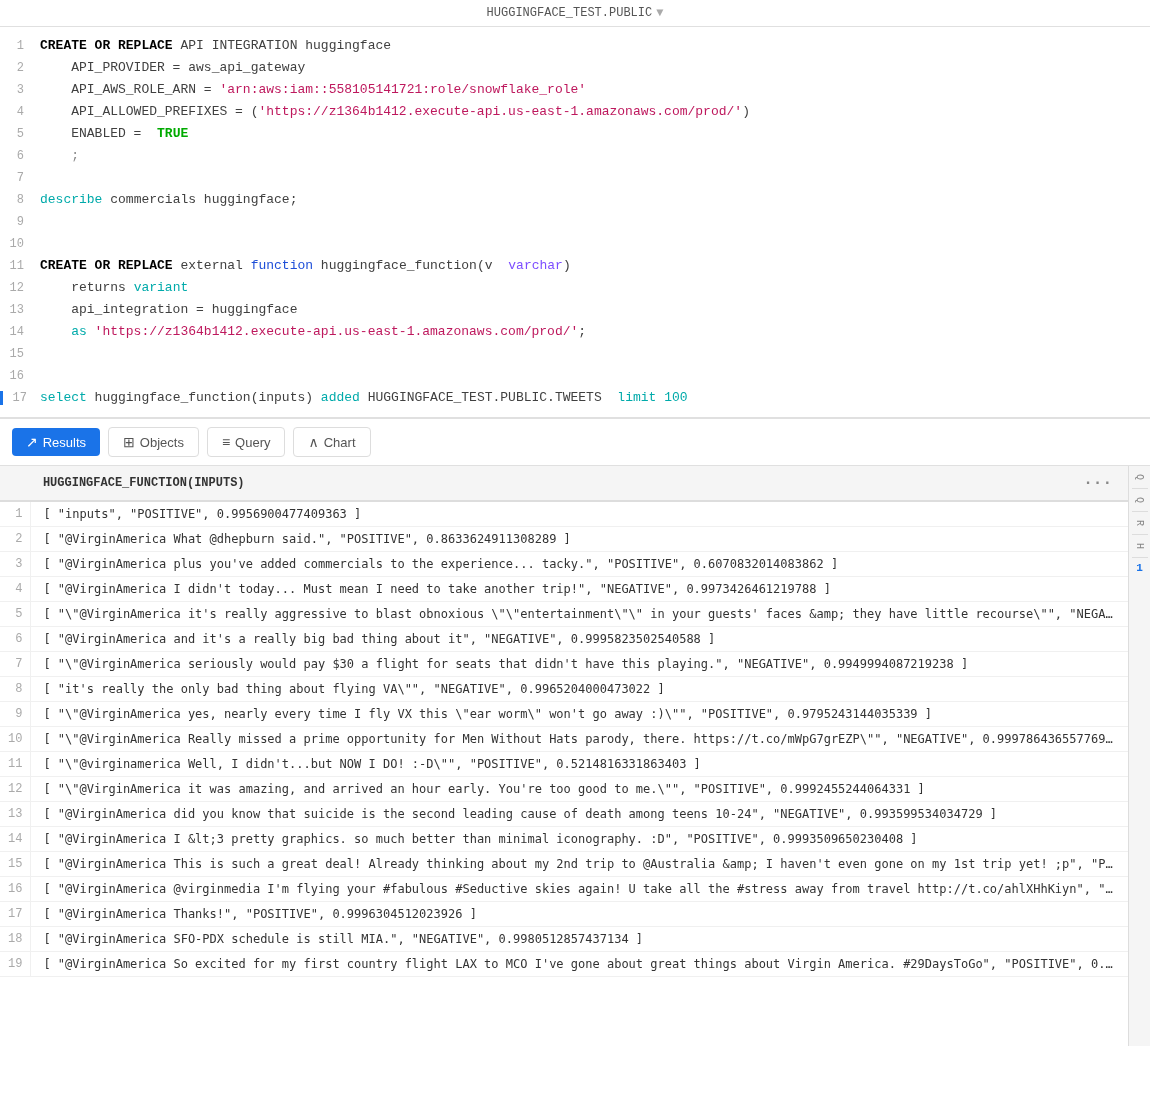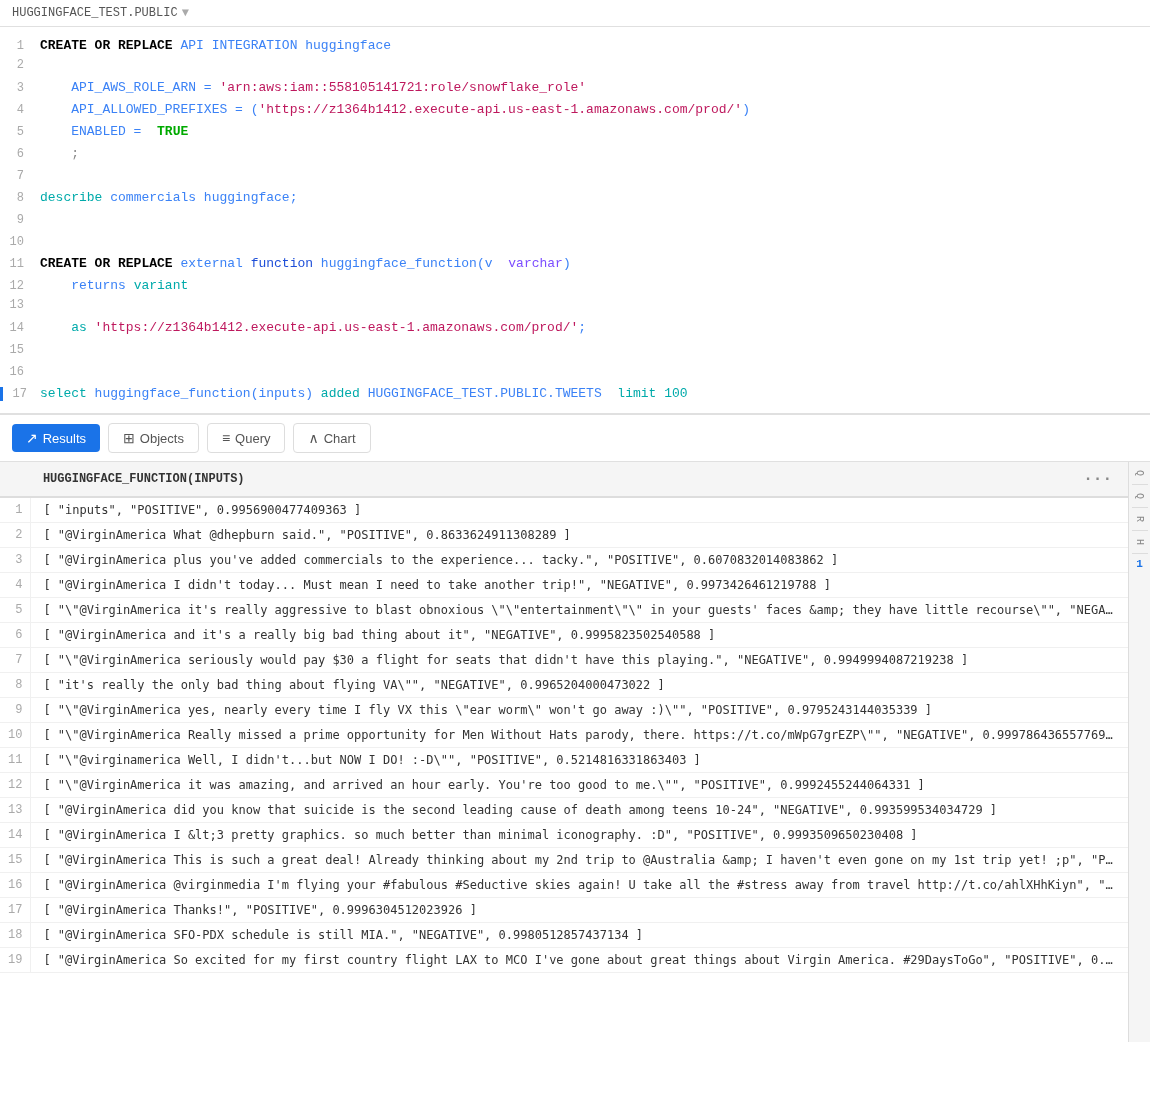--- a/index.html
+++ b/index.html
@@ -13,20 +13,21 @@
     
     .breadcrumb-bar {
       padding: 6px 12px;
       background: #fff;
       border-bottom: 1px solid #e0e0e0;
       display: flex;
       align-items: center;
       gap: 4px;
       font-size: 12px;
       color: #555;
+      justify-content: center;
     }
     .breadcrumb-arrow {
       color: #aaa;
     }
 
     
     .code-editor {
       background: #fff;
       padding: 8px 0;
       min-height: 370px;
@@ -57,21 +58,21 @@
       white-space: pre;
       font-size: 13px;
       line-height: 20px;
     }
     .kw-blue { color: #000000; font-weight: bold; }
     .kw-cyan { color: #00aaaa; }
     .kw-teal { color: #1d4ed8; }
     .kw-string { color: #be185d; }
     .kw-purple { color: #7c4dff; margin-left: 8px; }
     .kw-gray { color: #888; }
-    .kw-white { color: #3b82f6; }
+    .kw-white { color: #404040; }
     .kw-bold { font-weight: bold; }
     .kw-true { color: #00aa00; font-weight: bold; }
 
     
     .tabs-bar {
       display: flex;
       align-items: center;
       padding: 8px 12px;
       background: #fff;
       border-bottom: 1px solid #e0e0e0;
@@ -203,20 +204,21 @@
   <span class="breadcrumb-arrow">▼</span>
 </div>
 
 <div class="code-editor" id="code-editor">
 <div class="code-line">
       <div class="line-number">1</div>
       <div class="code-content"><span class="kw-blue kw-bold">CREATE OR REPLACE</span><span class="kw-white"> API INTEGRATION huggingface</span></div>
     </div>
     <div class="code-line">
       <div class="line-number">2</div>
+      <div class="code-content"><span class="kw-white">    API_PROVIDER = aws_api_gateway</span></div>
     </div>
     <div class="code-line">
       <div class="line-number">3</div>
       <div class="code-content"><span class="kw-white">    API_AWS_ROLE_ARN = </span><span class="kw-string">'arn:aws:iam::558105141721:role/snowflake_role'</span></div>
     </div>
     <div class="code-line">
       <div class="line-number">4</div>
       <div class="code-content"><span class="kw-white">    API_ALLOWED_PREFIXES = (</span><span class="kw-string">'https://z1364b1412.execute-api.us-east-1.amazonaws.com/prod/'</span><span class="kw-white">)</span></div>
     </div>
     <div class="code-line">
@@ -246,20 +248,21 @@
     <div class="code-line">
       <div class="line-number">11</div>
       <div class="code-content"><span class="kw-blue kw-bold">CREATE OR REPLACE</span><span class="kw-white"> external </span><span class="kw-teal">function</span><span class="kw-white"> huggingface_function(v </span><span class="kw-purple">varchar</span><span class="kw-white">)</span></div>
     </div>
     <div class="code-line">
       <div class="line-number">12</div>
       <div class="code-content"><span class="kw-white">    returns </span><span class="kw-cyan">variant</span></div>
     </div>
     <div class="code-line">
       <div class="line-number">13</div>
+      <div class="code-content"><span class="kw-white">    api_integration = huggingface</span></div>
     </div>
     <div class="code-line">
       <div class="line-number">14</div>
       <div class="code-content"><span class="kw-cyan">    as </span><span class="kw-string">'https://z1364b1412.execute-api.us-east-1.amazonaws.com/prod/'</span><span class="kw-white">;</span></div>
     </div>
     <div class="code-line">
       <div class="line-number">15</div>
       <div class="code-content">&nbsp;</div>
     </div>
     <div class="code-line">

